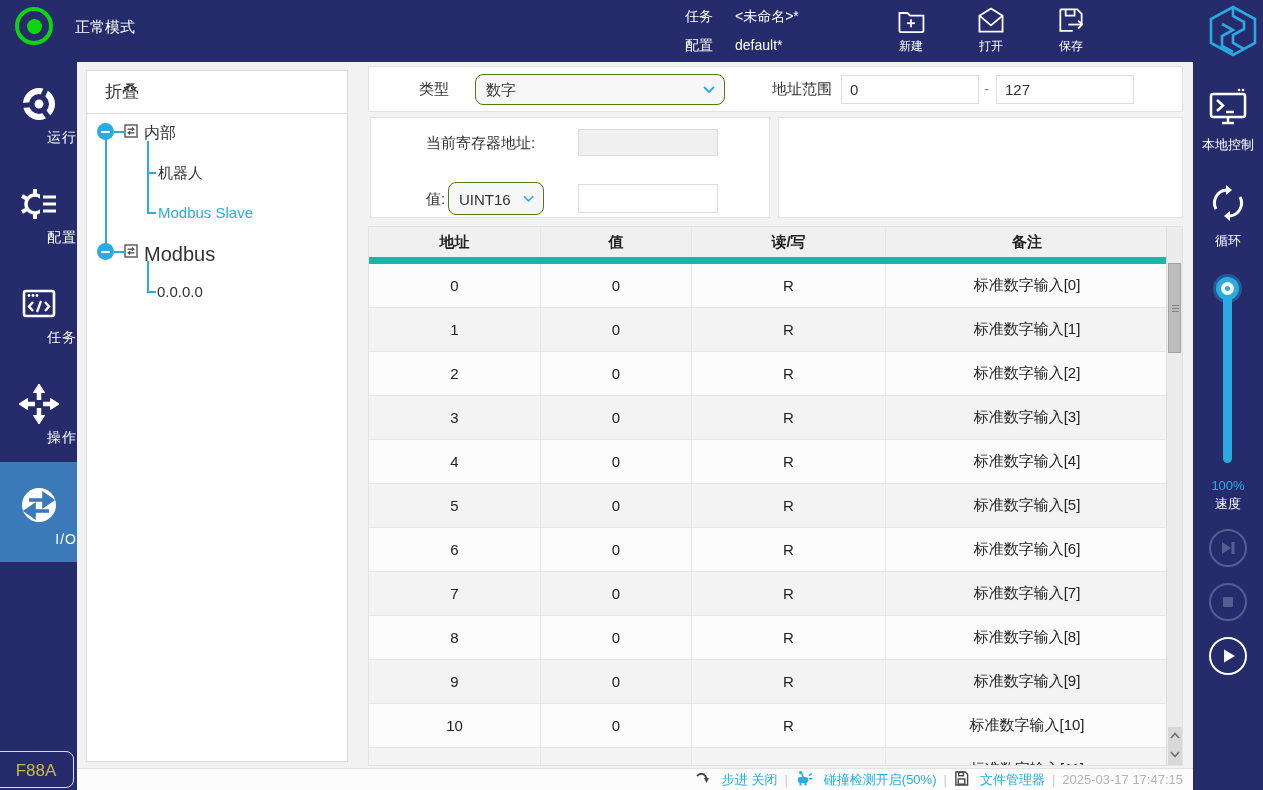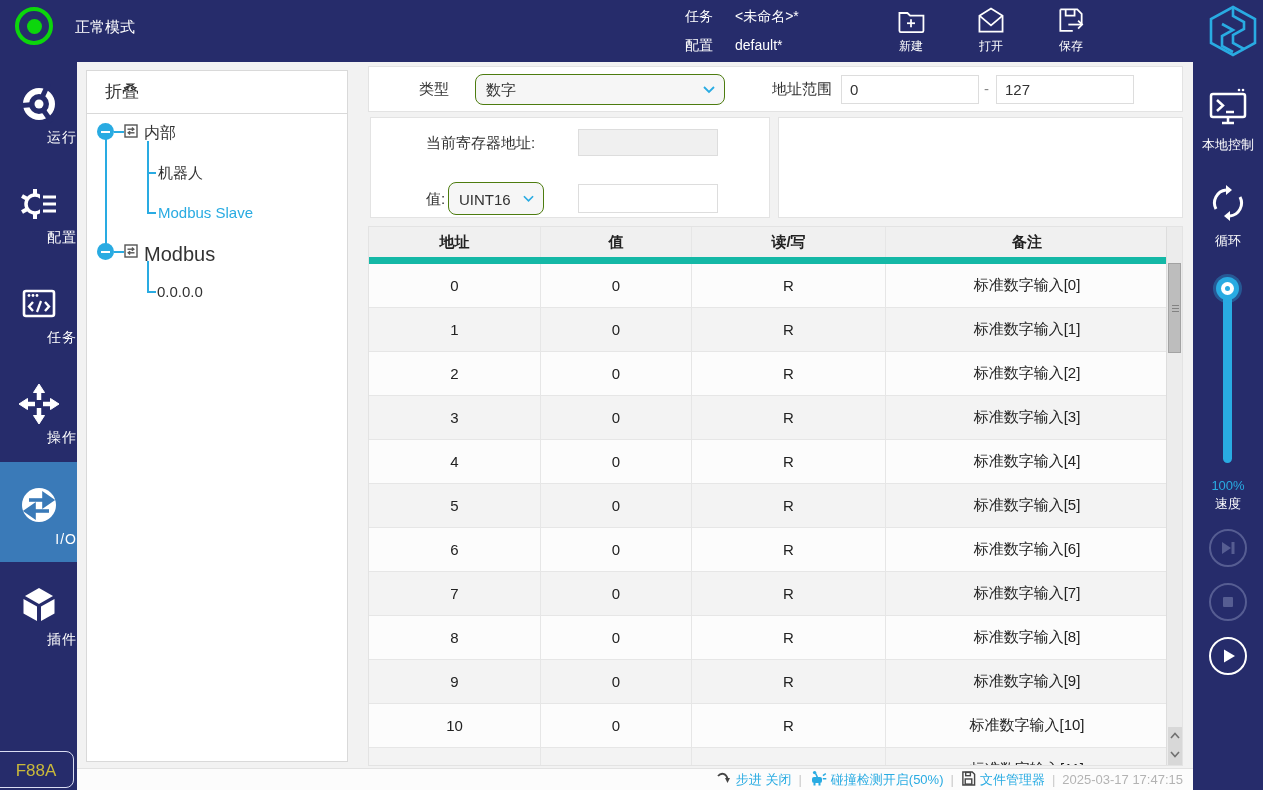--- a/index.html
+++ b/index.html
@@ -76,21 +76,21 @@
   .t-cell{display:flex;align-items:center;justify-content:center;font-size:15px;color:#222;border-right:1px solid #e6e6e6;box-sizing:border-box;}
   .t-cell:last-child{border-right:none;}
   .c0{width:172px;}.c1{width:151px;}.c2{width:194px;}.c3{width:282px;}
   .vscroll{position:absolute;right:0;top:0;width:16px;height:538px;background:#ececec;border-left:1px solid #ddd;box-sizing:border-box;}
   .vthumb{position:absolute;left:1px;top:36px;width:13px;height:90px;background:#bdbdbd;border:1px solid #a3a3a3;box-sizing:border-box;}
   .vthumb .grip{position:absolute;left:3px;width:7px;height:1px;background:#828282;}
   .vbtn{position:absolute;left:1px;width:14px;height:19px;background:#d8d8d8;cursor:pointer;}
   .vbtn svg{display:block;margin:5px auto 0 auto;}
   
   .statusbar{left:77px;top:768px;width:1116px;height:22px;background:#fcfcfc;border-top:1px solid #e2e2e2;box-sizing:border-box;display:flex;align-items:center;justify-content:flex-end;padding-right:10px;font-size:13px;}
-  .statusbar .grp{display:flex;align-items:center;gap:4px;color:#29abe2;cursor:pointer;}
+  .statusbar .grp{display:flex;align-items:center;gap:11px;color:#29abe2;cursor:pointer;}
   .statusbar .sep{color:#c9c9c9;margin:0 7px;}
   .statusbar .time{color:#b3b3b3;}
 </style>
 </head>
 <body>
 
 <div class="abs topbar">
   <div class="abs mode-indicator">
       <div class="dot"></div>
     </div>
@@ -223,30 +223,20 @@
         <circle cx="21" cy="21" r="17" fill="#fff"></circle>
         <g stroke="#3a7ab8" stroke-width="3.6" fill="#3a7ab8">
           <line x1="11" y1="16" x2="26" y2="16"></line>
           <polygon points="26,10.5 26,21.5 34,16"></polygon>
           <line x1="31" y1="27" x2="16" y2="27"></line>
           <polygon points="16,21.5 16,32.5 8,27"></polygon>
         </g>
       </svg>
     </span>
     <div class="lbl">I/O</div>
-  </div>
-  <div class="ls-item" style="top:500px;">
-    <span>
-      <svg width="42" height="42" viewBox="0 0 42 42" fill="#fff">
-        <polygon points="21,4 35,12 21,20 7,12"></polygon>
-        <polygon points="5.5,15 19,22.5 19,37 5.5,29.5"></polygon>
-        <polygon points="36.5,15 23,22.5 23,37 36.5,29.5"></polygon>
-      </svg>
-    </span>
-    <div class="lbl">插件</div>
   </div>
 </div>
 <div class="abs robot-badge">F88A</div>
 
 <div class="abs rsidebar">
   <div class="rs-block" style="top:24px;">
     <span>
       <svg width="42" height="44" viewBox="0 0 42 44" fill="none" stroke="#fff" stroke-width="2.5">
         <rect x="4" y="8" width="34" height="23" rx="2"></rect>
         <polyline points="10,14 16,19.5 10,25"></polyline>

